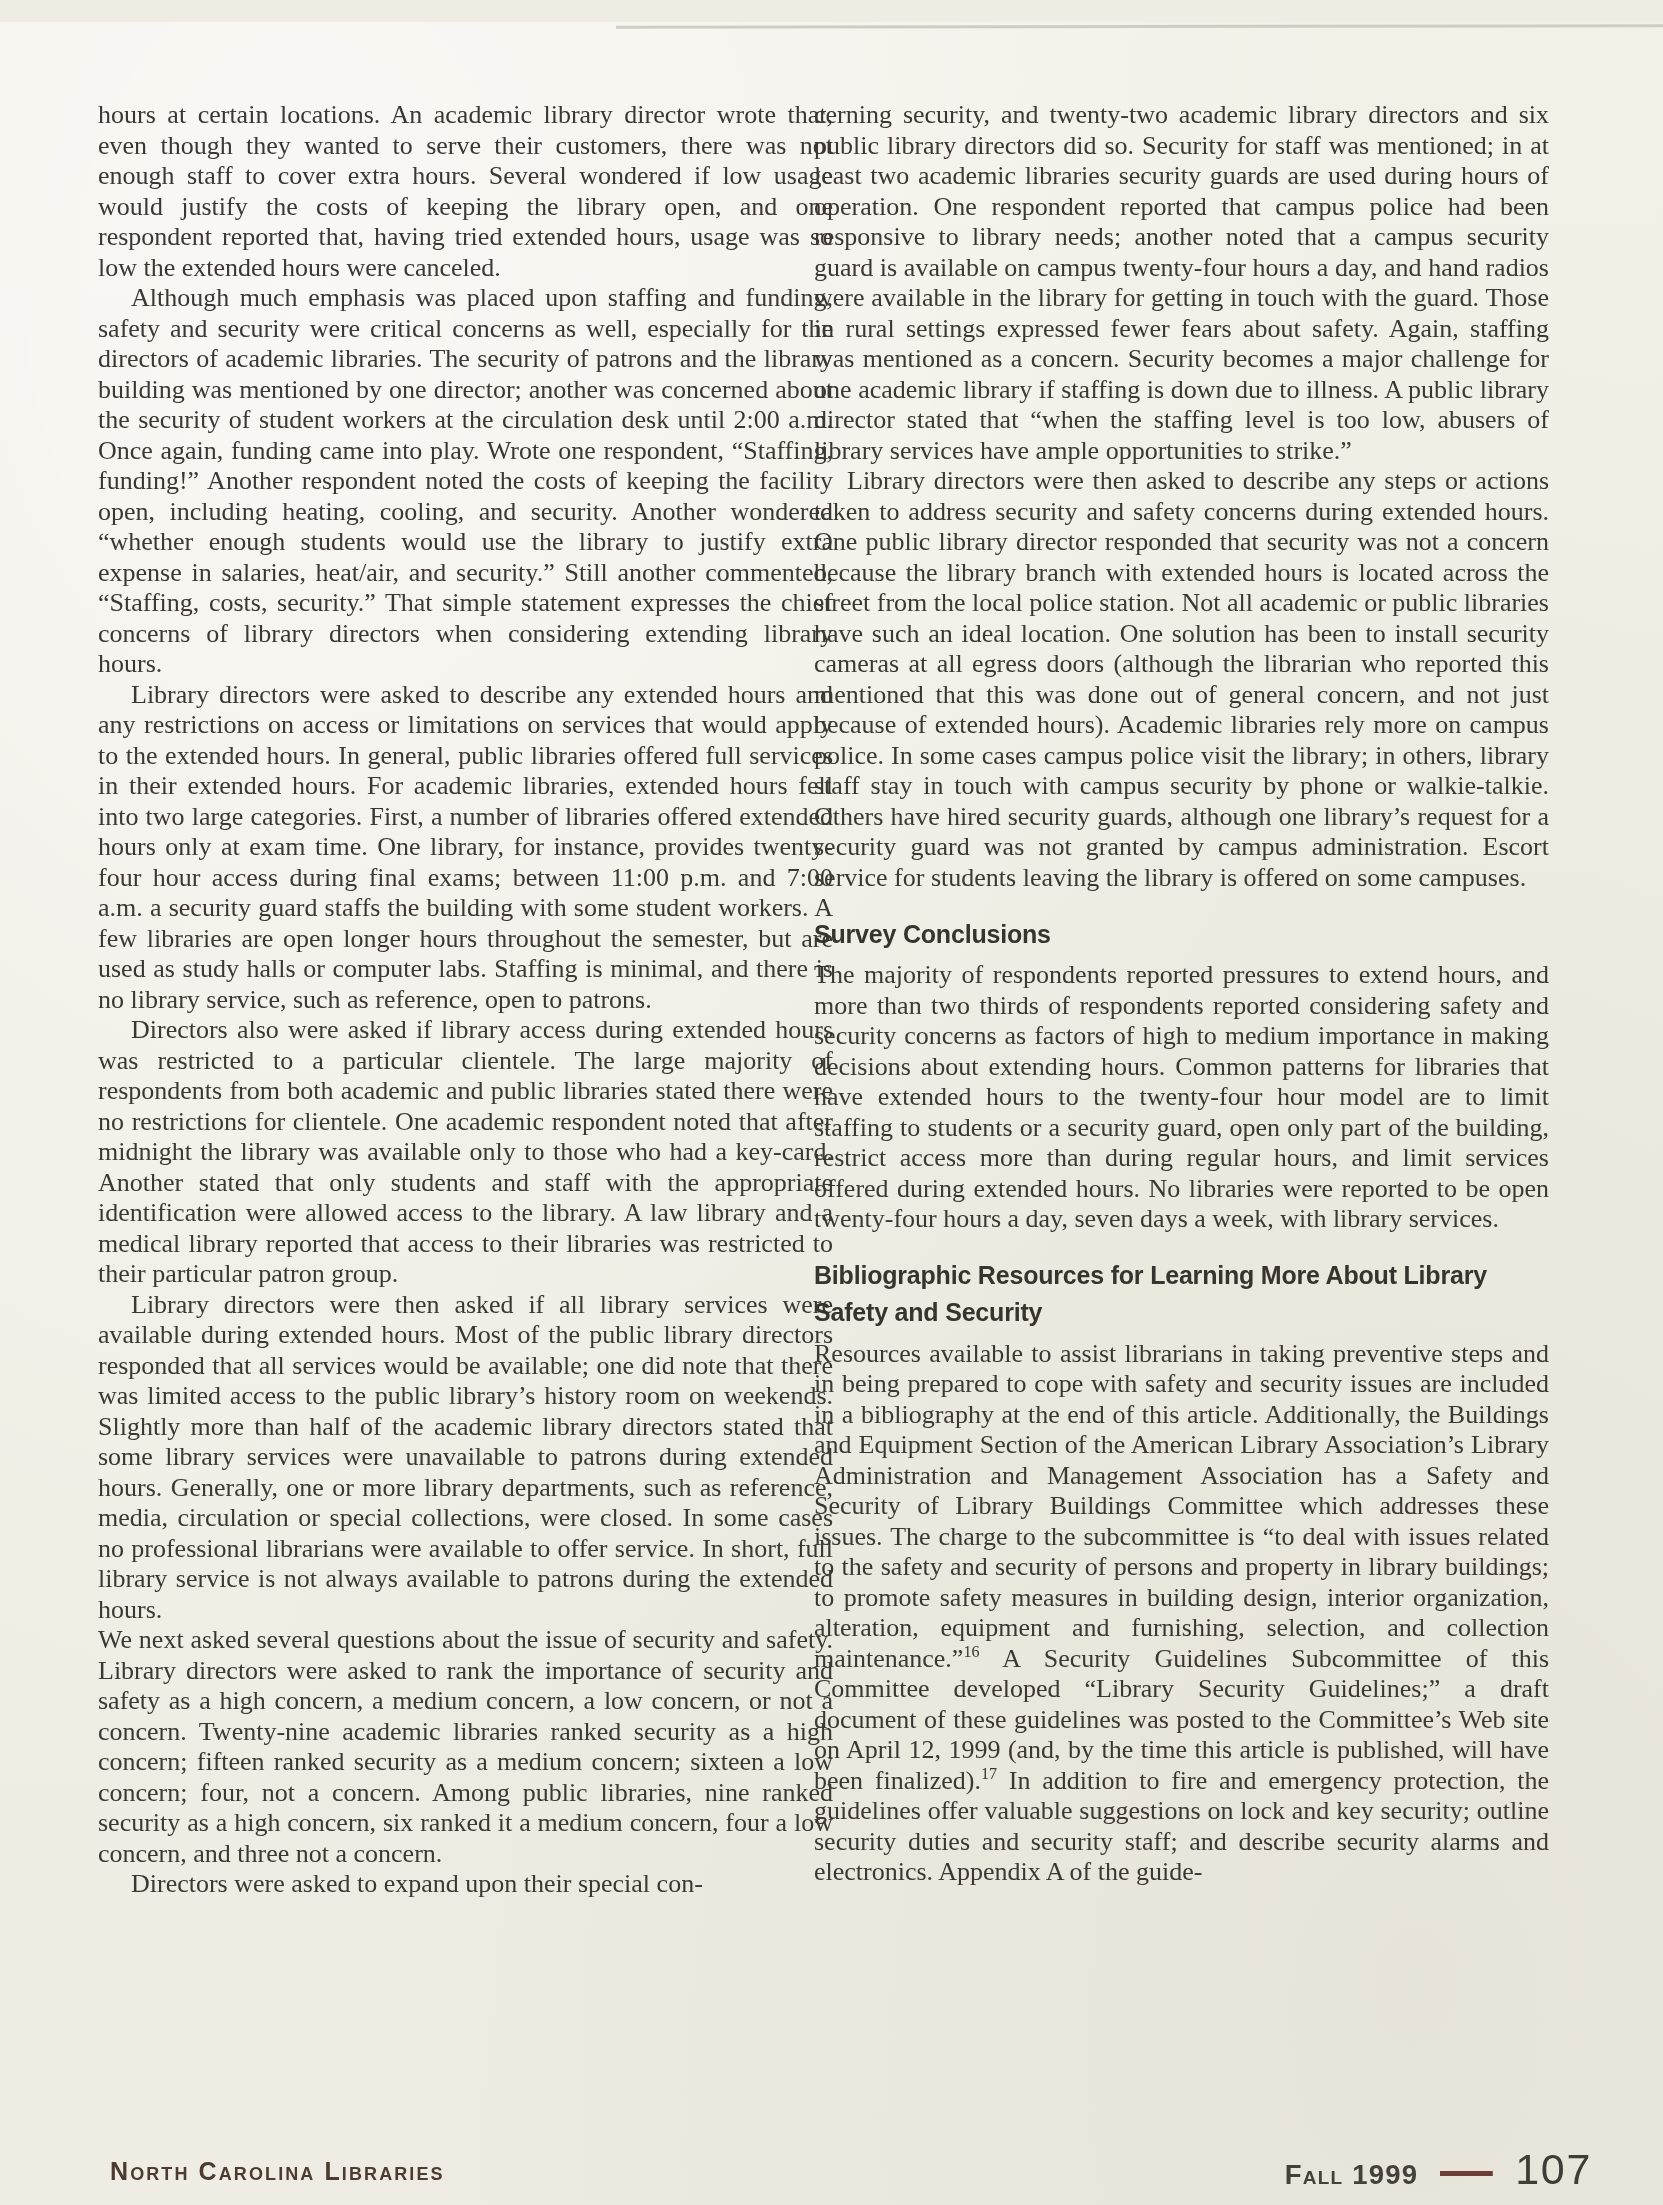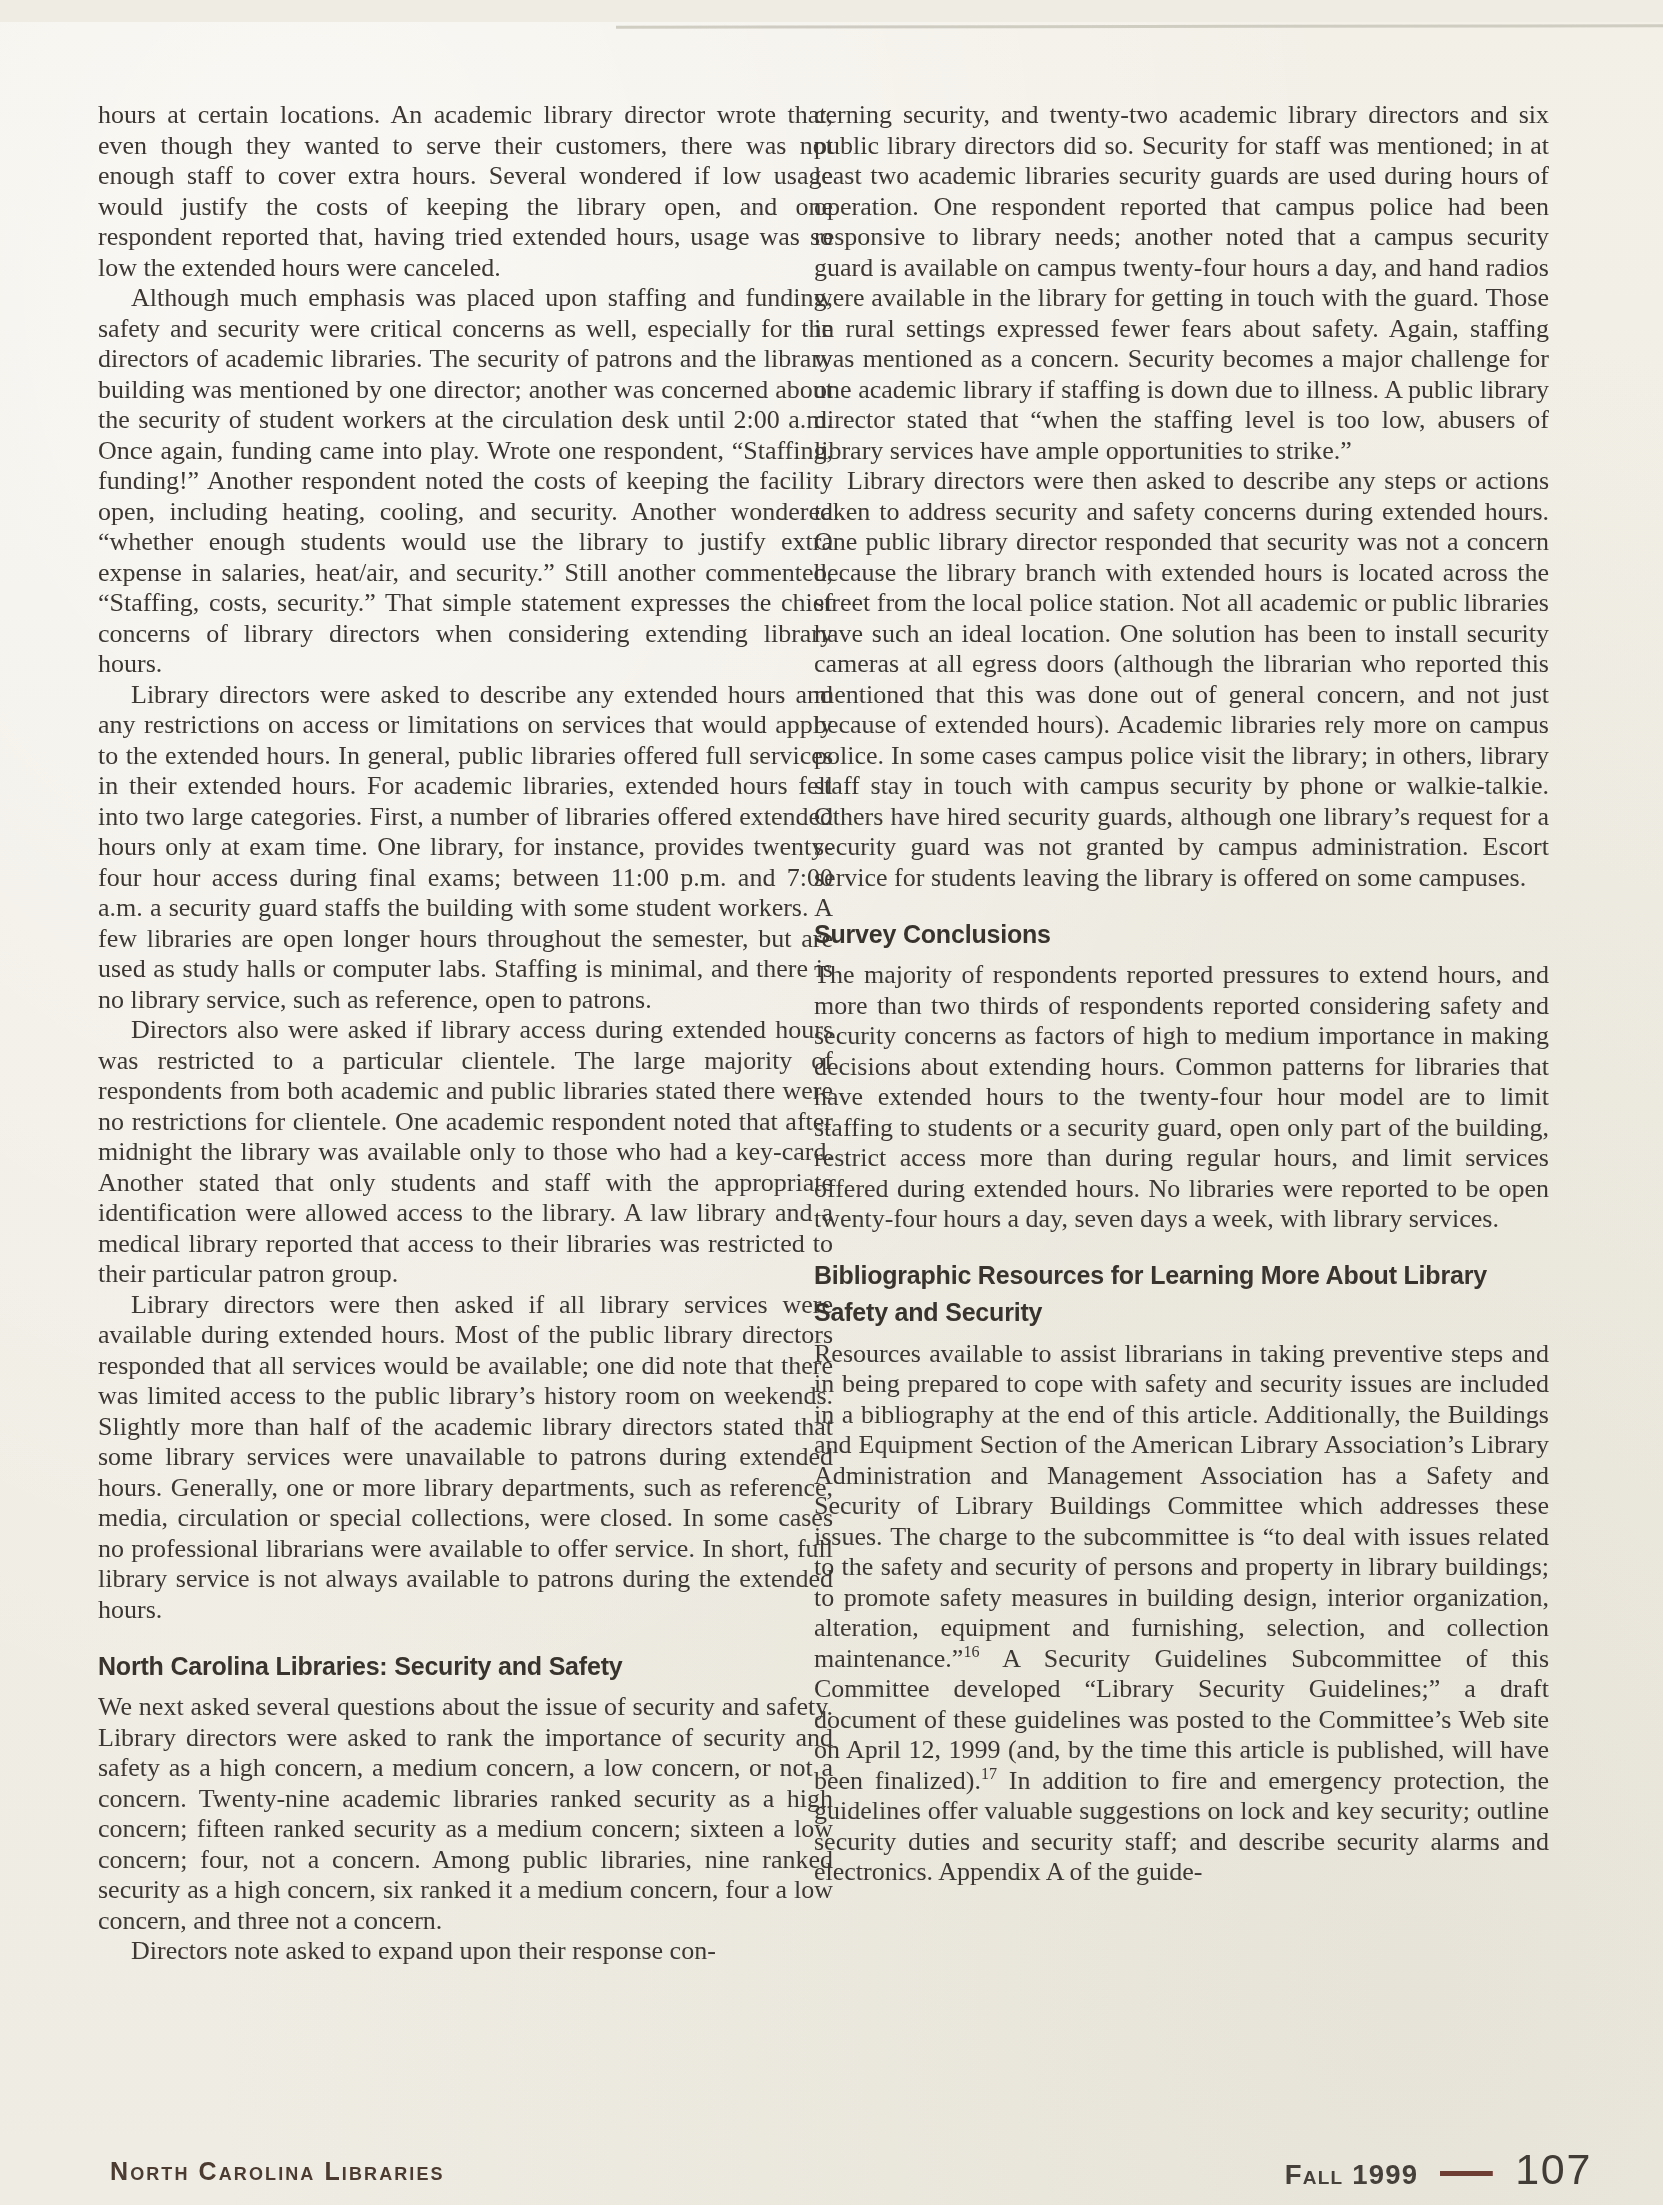--- a/index.html
+++ b/index.html
@@ -72,23 +72,22 @@
 
 <div class="page">
   <div class="scan-edge"></div>
 
   <div class="col col-left" id="col-left">
       <p>hours at certain locations. An academic library director wrote that, even though they wanted to serve their customers, there was not enough staff to cover extra hours. Several wondered if low usage would justify the costs of keeping the library open, and one respondent reported that, having tried extended hours, usage was so low the extended hours were canceled.</p>
       <p class="indent">Although much emphasis was placed upon staffing and funding, safety and security were critical concerns as well, especially for the directors of academic libraries. The security of patrons and the library building was mentioned by one director; another was concerned about the security of student workers at the circulation desk until 2:00 a.m. Once again, funding came into play. Wrote one respondent, “Staffing, funding!” Another respondent noted the costs of keeping the facility open, including heating, cooling, and security. Another wondered “whether enough students would use the library to justify extra expense in salaries, heat/air, and security.” Still another commented, “Staffing, costs, security.” That simple statement expresses the chief concerns of library directors when considering extending library hours.</p>
       <p class="indent">Library directors were asked to describe any extended hours and any restrictions on access or limitations on services that would apply to the extended hours. In general, public libraries offered full services in their extended hours. For academic libraries, extended hours fell into two large categories. First, a number of libraries offered extended hours only at exam time. One library, for instance, provides twenty-four hour access during final exams; between 11:00 p.m. and 7:00 a.m. a security guard staffs the building with some student workers. A few libraries are open longer hours throughout the semester, but are used as study halls or computer labs. Staffing is minimal, and there is no library service, such as reference, open to patrons.</p>
       <p class="indent">Directors also were asked if library access during extended hours was restricted to a particular clientele. The large majority of respondents from both academic and public libraries stated there were no restrictions for clientele. One academic respondent noted that after midnight the library was available only to those who had a key-card. Another stated that only students and staff with the appropriate identification were allowed access to the library. A law library and a medical library reported that access to their libraries was restricted to their particular patron group.</p>
       <p class="indent">Library directors were then asked if all library services were available during extended hours. Most of the public library directors responded that all services would be available; one did note that there was limited access to the public library’s history room on weekends. Slightly more than half of the academic library directors stated that some library services were unavailable to patrons during extended hours. Generally, one or more library departments, such as reference, media, circulation or special collections, were closed. In some cases no professional librarians were available to offer service. In short, full library service is not always available to patrons during the extended hours.</p>
-      <h2>North Carolina Libraries: Security and Safety</h2>
       <p>We next asked several questions about the issue of security and safety. Library directors were asked to rank the importance of security and safety as a high concern, a medium concern, a low concern, or not a concern. Twenty-nine academic libraries ranked security as a high concern; fifteen ranked security as a medium concern; sixteen a low concern; four, not a concern. Among public libraries, nine ranked security as a high concern, six ranked it a medium concern, four a low concern, and three not a concern.</p>
-      <p class="indent">Directors note asked to expand upon their response con-</p>
+      <p class="indent">Directors were asked to expand upon their special con-</p>
     </div>
   <div class="col col-right" id="col-right">
       <p>cerning security, and twenty-two academic library directors and six public library directors did so. Security for staff was mentioned; in at least two academic libraries security guards are used during hours of operation. One respondent reported that campus police had been responsive to library needs; another noted that a campus security guard is available on campus twenty-four hours a day, and hand radios were available in the library for getting in touch with the guard. Those in rural settings expressed fewer fears about safety. Again, staffing was mentioned as a concern. Security becomes a major challenge for one academic library if staffing is down due to illness. A public library director stated that “when the staffing level is too low, abusers of library services have ample opportunities to strike.”</p>
       <p class="indent">Library directors were then asked to describe any steps or actions taken to address security and safety concerns during extended hours. One public library director responded that security was not a concern because the library branch with extended hours is located across the street from the local police station. Not all academic or public libraries have such an ideal location. One solution has been to install security cameras at all egress doors (although the librarian who reported this mentioned that this was done out of general concern, and not just because of extended hours). Academic libraries rely more on campus police. In some cases campus police visit the library; in others, library staff stay in touch with campus security by phone or walkie-talkie. Others have hired security guards, although one library’s request for a security guard was not granted by campus administration. Escort service for students leaving the library is offered on some campuses.</p>
       <h2>Survey Conclusions</h2>
       <p>The majority of respondents reported pressures to extend hours, and more than two thirds of respondents reported considering safety and security concerns as factors of high to medium importance in making decisions about extending hours. Common patterns for libraries that have extended hours to the twenty-four hour model are to limit staffing to students or a security guard, open only part of the building, restrict access more than during regular hours, and limit services offered during extended hours. No libraries were reported to be open twenty-four hours a day, seven days a week, with library services.</p>
       <h2>Bibliographic Resources for Learning More About Library Safety and Security</h2>
       <p>Resources available to assist librarians in taking preventive steps and in being prepared to cope with safety and security issues are included in a bibliography at the end of this article. Additionally, the Buildings and Equipment Section of the American Library Association’s Library Administration and Management Association has a Safety and Security of Library Buildings Committee which addresses these issues. The charge to the subcommittee is “to deal with issues related to the safety and security of persons and property in library buildings; to promote safety measures in building design, interior organization, alteration, equipment and furnishing, selection, and collection maintenance.”<sup>16</sup> A Security Guidelines Subcommittee of this Committee developed “Library Security Guidelines;” a draft document of these guidelines was posted to the Committee’s Web site on April 12, 1999 (and, by the time this article is published, will have been finalized).<sup>17</sup> In addition to fire and emergency protection, the guidelines offer valuable suggestions on lock and key security; outline security duties and security staff; and describe security alarms and electronics. Appendix A of the guide-</p>
     </div>
 

